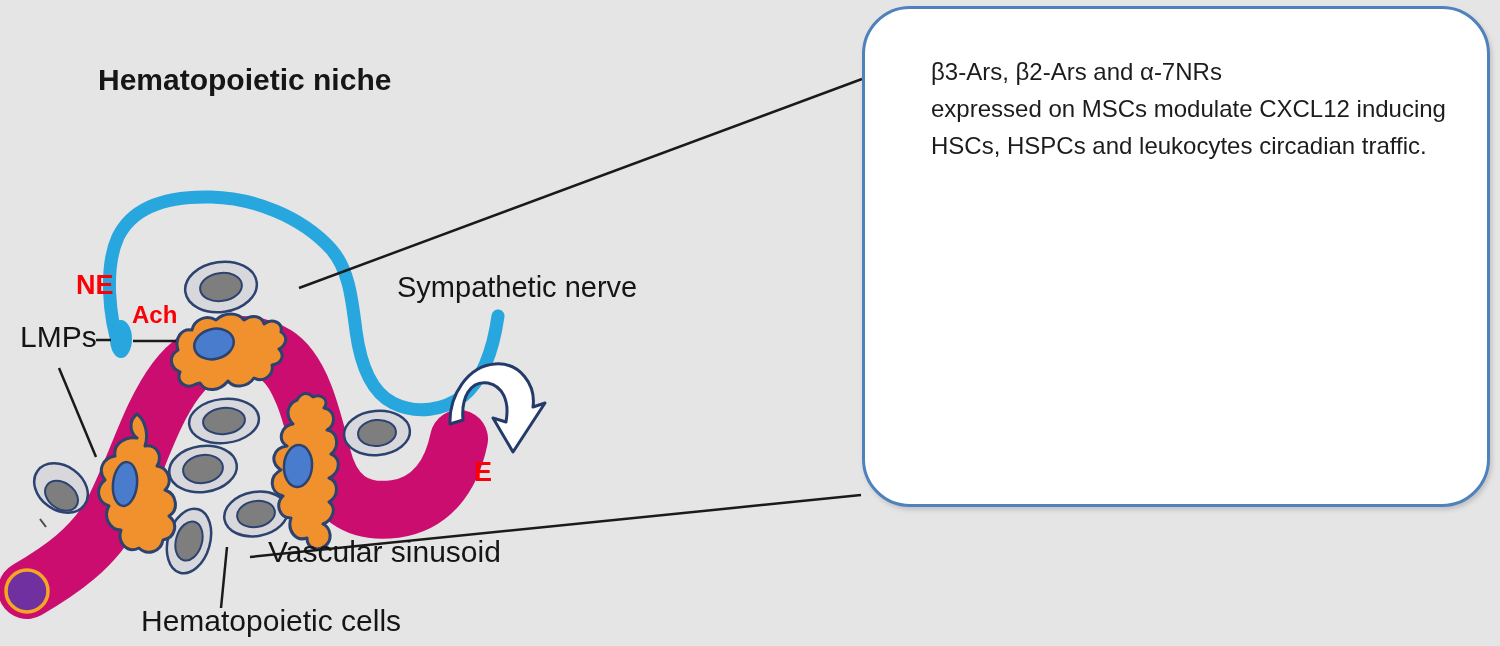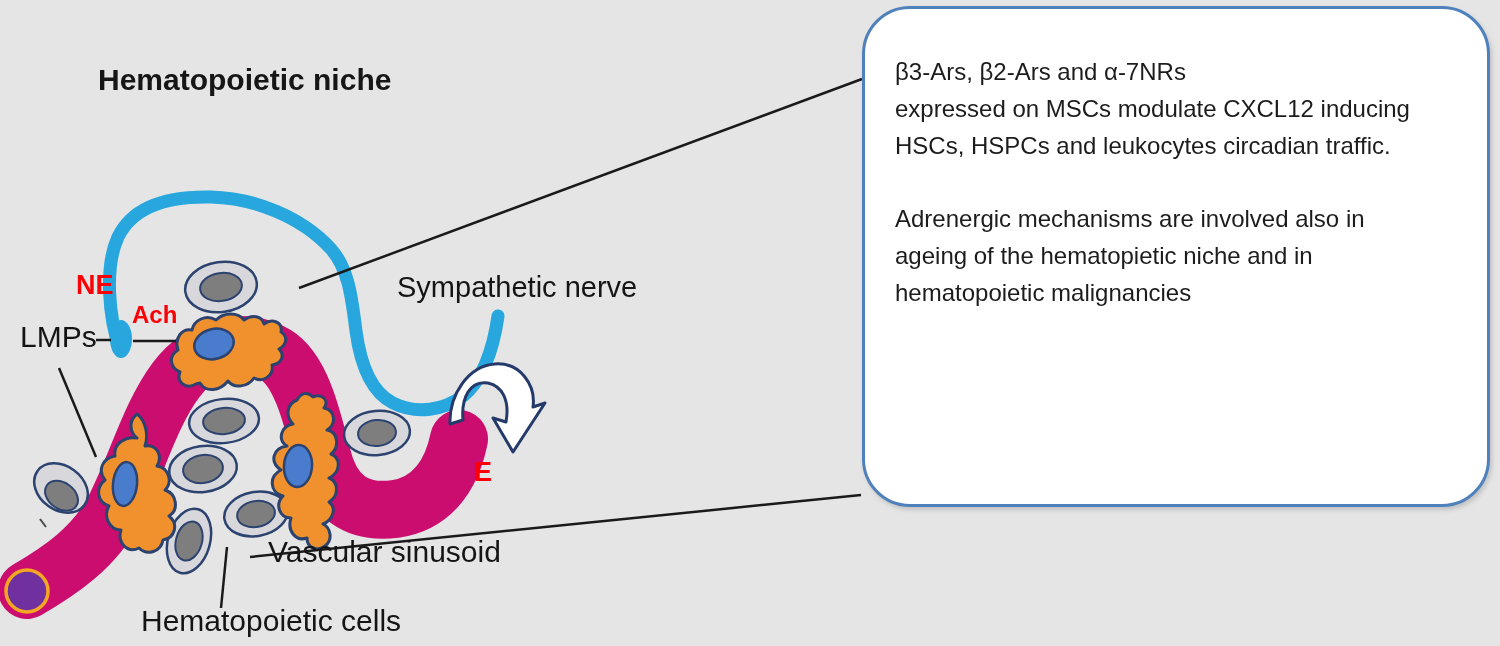--- a/index.html
+++ b/index.html
@@ -14,21 +14,21 @@
   .lbl-ne{left:76px;top:271px;font-size:27px;}
   .lbl-ach{left:132px;top:302px;font-size:24px;}
   .lbl-mscs{left:20px;top:321px;font-size:30px;}
   .lbl-symp{left:397px;top:272px;font-size:29px;}
   .lbl-e{left:474px;top:458px;font-size:27px;}
   .lbl-vasc{left:268px;top:536px;font-size:30px;}
   .lbl-hema{left:141px;top:605px;font-size:30px;}
   .info-box{
     position:absolute;z-index:2;left:862px;top:6px;width:628px;height:501px;
     box-sizing:border-box;border:3px solid #4f81bd;border-radius:48px;background:#fff;
-    padding:44px 14px 0 30px;box-shadow:2px 3px 4px rgba(130,130,130,0.35);
+    padding:44px 14px 0 66px;box-shadow:2px 3px 4px rgba(130,130,130,0.35);
   }
   .info-box p{
     margin:0 0 36px 0;font-size:24px;line-height:37px;color:#1c1c1c;
     white-space:pre-line;
   }
 </style>
 </head>
 <body>
 
 <div class="canvas">
@@ -114,18 +114,15 @@
   <div class="lbl lbl-mscs">LMPs</div>
   <div class="lbl lbl-symp">Sympathetic nerve</div>
   <div class="lbl red lbl-e">E</div>
   <div class="lbl lbl-vasc">Vascular sinusoid</div>
   <div class="lbl lbl-hema">Hematopoietic cells</div>
 
   <div class="info-box">
     <p>β3-Ars, β2-Ars and α-7NRs
 expressed on MSCs modulate CXCL12 inducing
 HSCs, HSPCs and leukocytes circadian traffic.</p>
-    <p>Adrenergic mechanisms are involved also in
-ageing of the hematopietic niche and in
-hematopoietic malignancies</p>
   </div>
 
 </div>
 
 </body></html>

